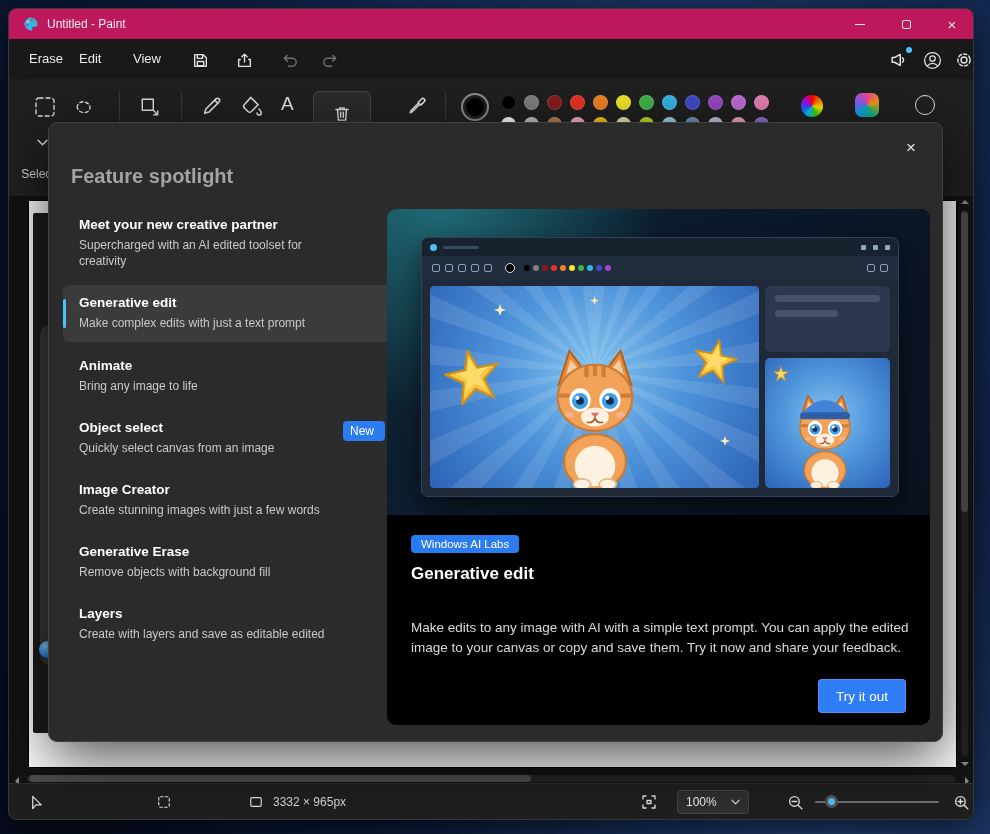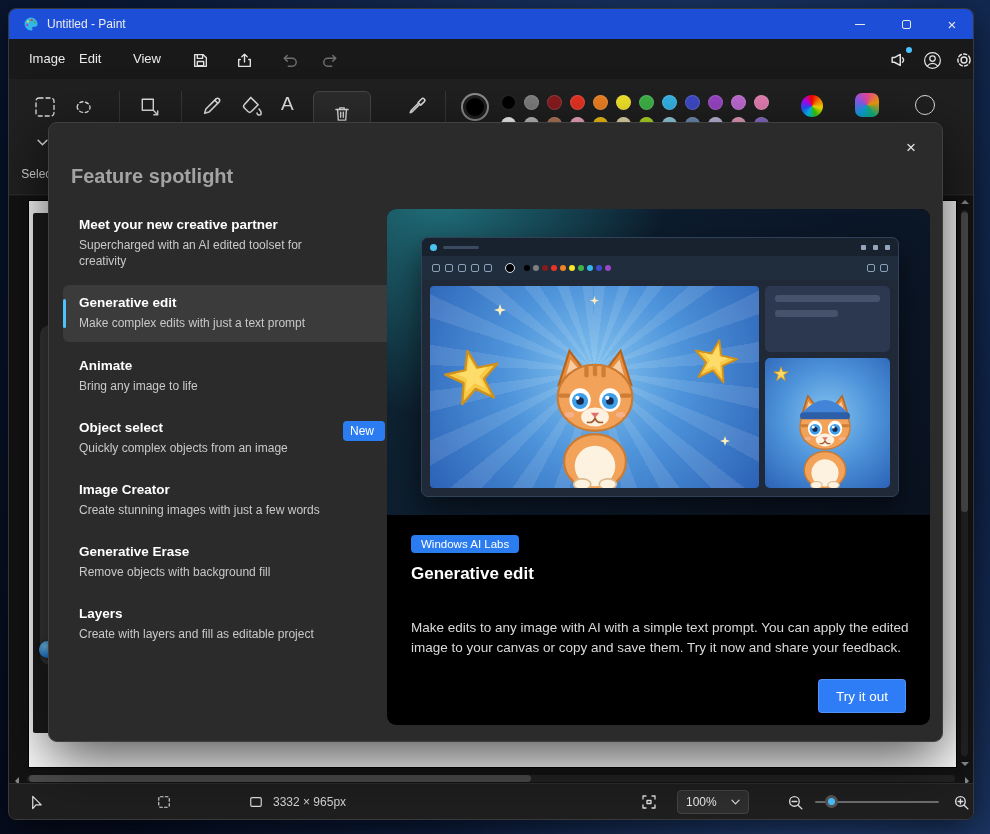--- a/index.html
+++ b/index.html
@@ -14,21 +14,21 @@
   }
   svg { display:block; }
   .ic { stroke:#e2e2e2; fill:none; stroke-width:1.3; stroke-linecap:round; stroke-linejoin:round; }
   .ic-muted { stroke:#6f6f6f; }
 
   
   .app { position:absolute; left:8px; top:8px; width:966px; height:812px;
     background:#1c1c1c; border-radius:8px; overflow:hidden;
     border:1px solid #3a3a3a; box-shadow:0 10px 40px rgba(0,0,0,.65); }
 
-  .titlebar { position:absolute; left:0; top:0; width:100%; height:30px; background:#1d4ed8; }
+  .titlebar { position:absolute; left:0; top:0; width:100%; height:30px; background:#be185d; }
   .app-icon { position:absolute; left:14px; top:7px; }
   .win-title { position:absolute; left:38px; top:8px; font-size:12px; color:#ececec; }
   .winbtn { position:absolute; top:0; width:46px; height:30px; display:flex; align-items:center; justify-content:center; }
   .winbtn.min { left:828px; } .winbtn.max { left:874px; } .winbtn.close { left:920px; }
   .glyph-min { width:10px; height:1px; background:#e8e8e8; }
   .glyph-max { width:9px; height:9px; border:1px solid #e8e8e8; border-radius:2px; }
   .glyph-close { font-size:15px; color:#e8e8e8; line-height:1; }
 
   .menubar { position:absolute; left:0; top:30px; width:100%; height:40px; background:#191919; }
   .menu-item { position:absolute; top:0; height:40px; line-height:40px; padding:0 10px; font-size:13px; color:#eaeaea; border-radius:5px; }
@@ -188,21 +188,21 @@
       </div>
     <div class="winbtn max">
         <span class="glyph-max"></span>
       </div>
     <div class="winbtn close">
         <span class="glyph-close">×</span>
       </div>
   </div>
 
   <div class="menubar">
-    <span class="menu-item" style="left:10px">Image</span>
+    <span class="menu-item" style="left:10px">Erase</span>
     <span class="menu-item" style="left:60px">Edit</span>
     <span class="menu-item" style="left:114px">View</span>
     <span class="mbtn" style="left:178px">
       <svg width="17" height="17" viewBox="0 0 16 16" class="ic">
         <path d="M2.5 2.5h8l3 3v8h-11z"></path>
           <path d="M5 2.5v3.5h5V2.5"></path>
           <rect x="5" y="9" width="6" height="4"></rect>
       </svg>
     </span>
     <span class="mbtn" style="left:222px">
@@ -423,34 +423,34 @@
     <div class="fs-item selected">
       <div class="fs-item-title">Generative edit</div>
       <div class="fs-item-desc">Make complex edits with just a text prompt</div>
     </div>
     <div class="fs-item">
       <div class="fs-item-title">Animate</div>
       <div class="fs-item-desc">Bring any image to life</div>
     </div>
     <div class="fs-item">
       <div class="fs-item-title">Object select</div>
-      <div class="fs-item-desc">Quickly complex objects from an image</div>
+      <div class="fs-item-desc">Quickly select canvas from an image</div>
       <span class="new-badge" style="background: rgb(43, 124, 240); padding-left: 7px;">New</span>
     </div>
     <div class="fs-item">
       <div class="fs-item-title">Image Creator</div>
       <div class="fs-item-desc">Create stunning images with just a few words</div>
     </div>
     <div class="fs-item">
       <div class="fs-item-title">Generative Erase</div>
       <div class="fs-item-desc">Remove objects with background fill</div>
     </div>
     <div class="fs-item">
       <div class="fs-item-title">Layers</div>
-      <div class="fs-item-desc">Create with layers and fill as editable project</div>
+      <div class="fs-item-desc">Create with layers and save as editable edited</div>
     </div>
   </div>
 
   <div class="detail-card">
     <div class="preview">
       <div class="mini-win">
         <div class="mini-titlebar">
           <span class="mini-dot-app"></span>
           <span class="mini-bar"></span>
           <span class="mini-controls">

